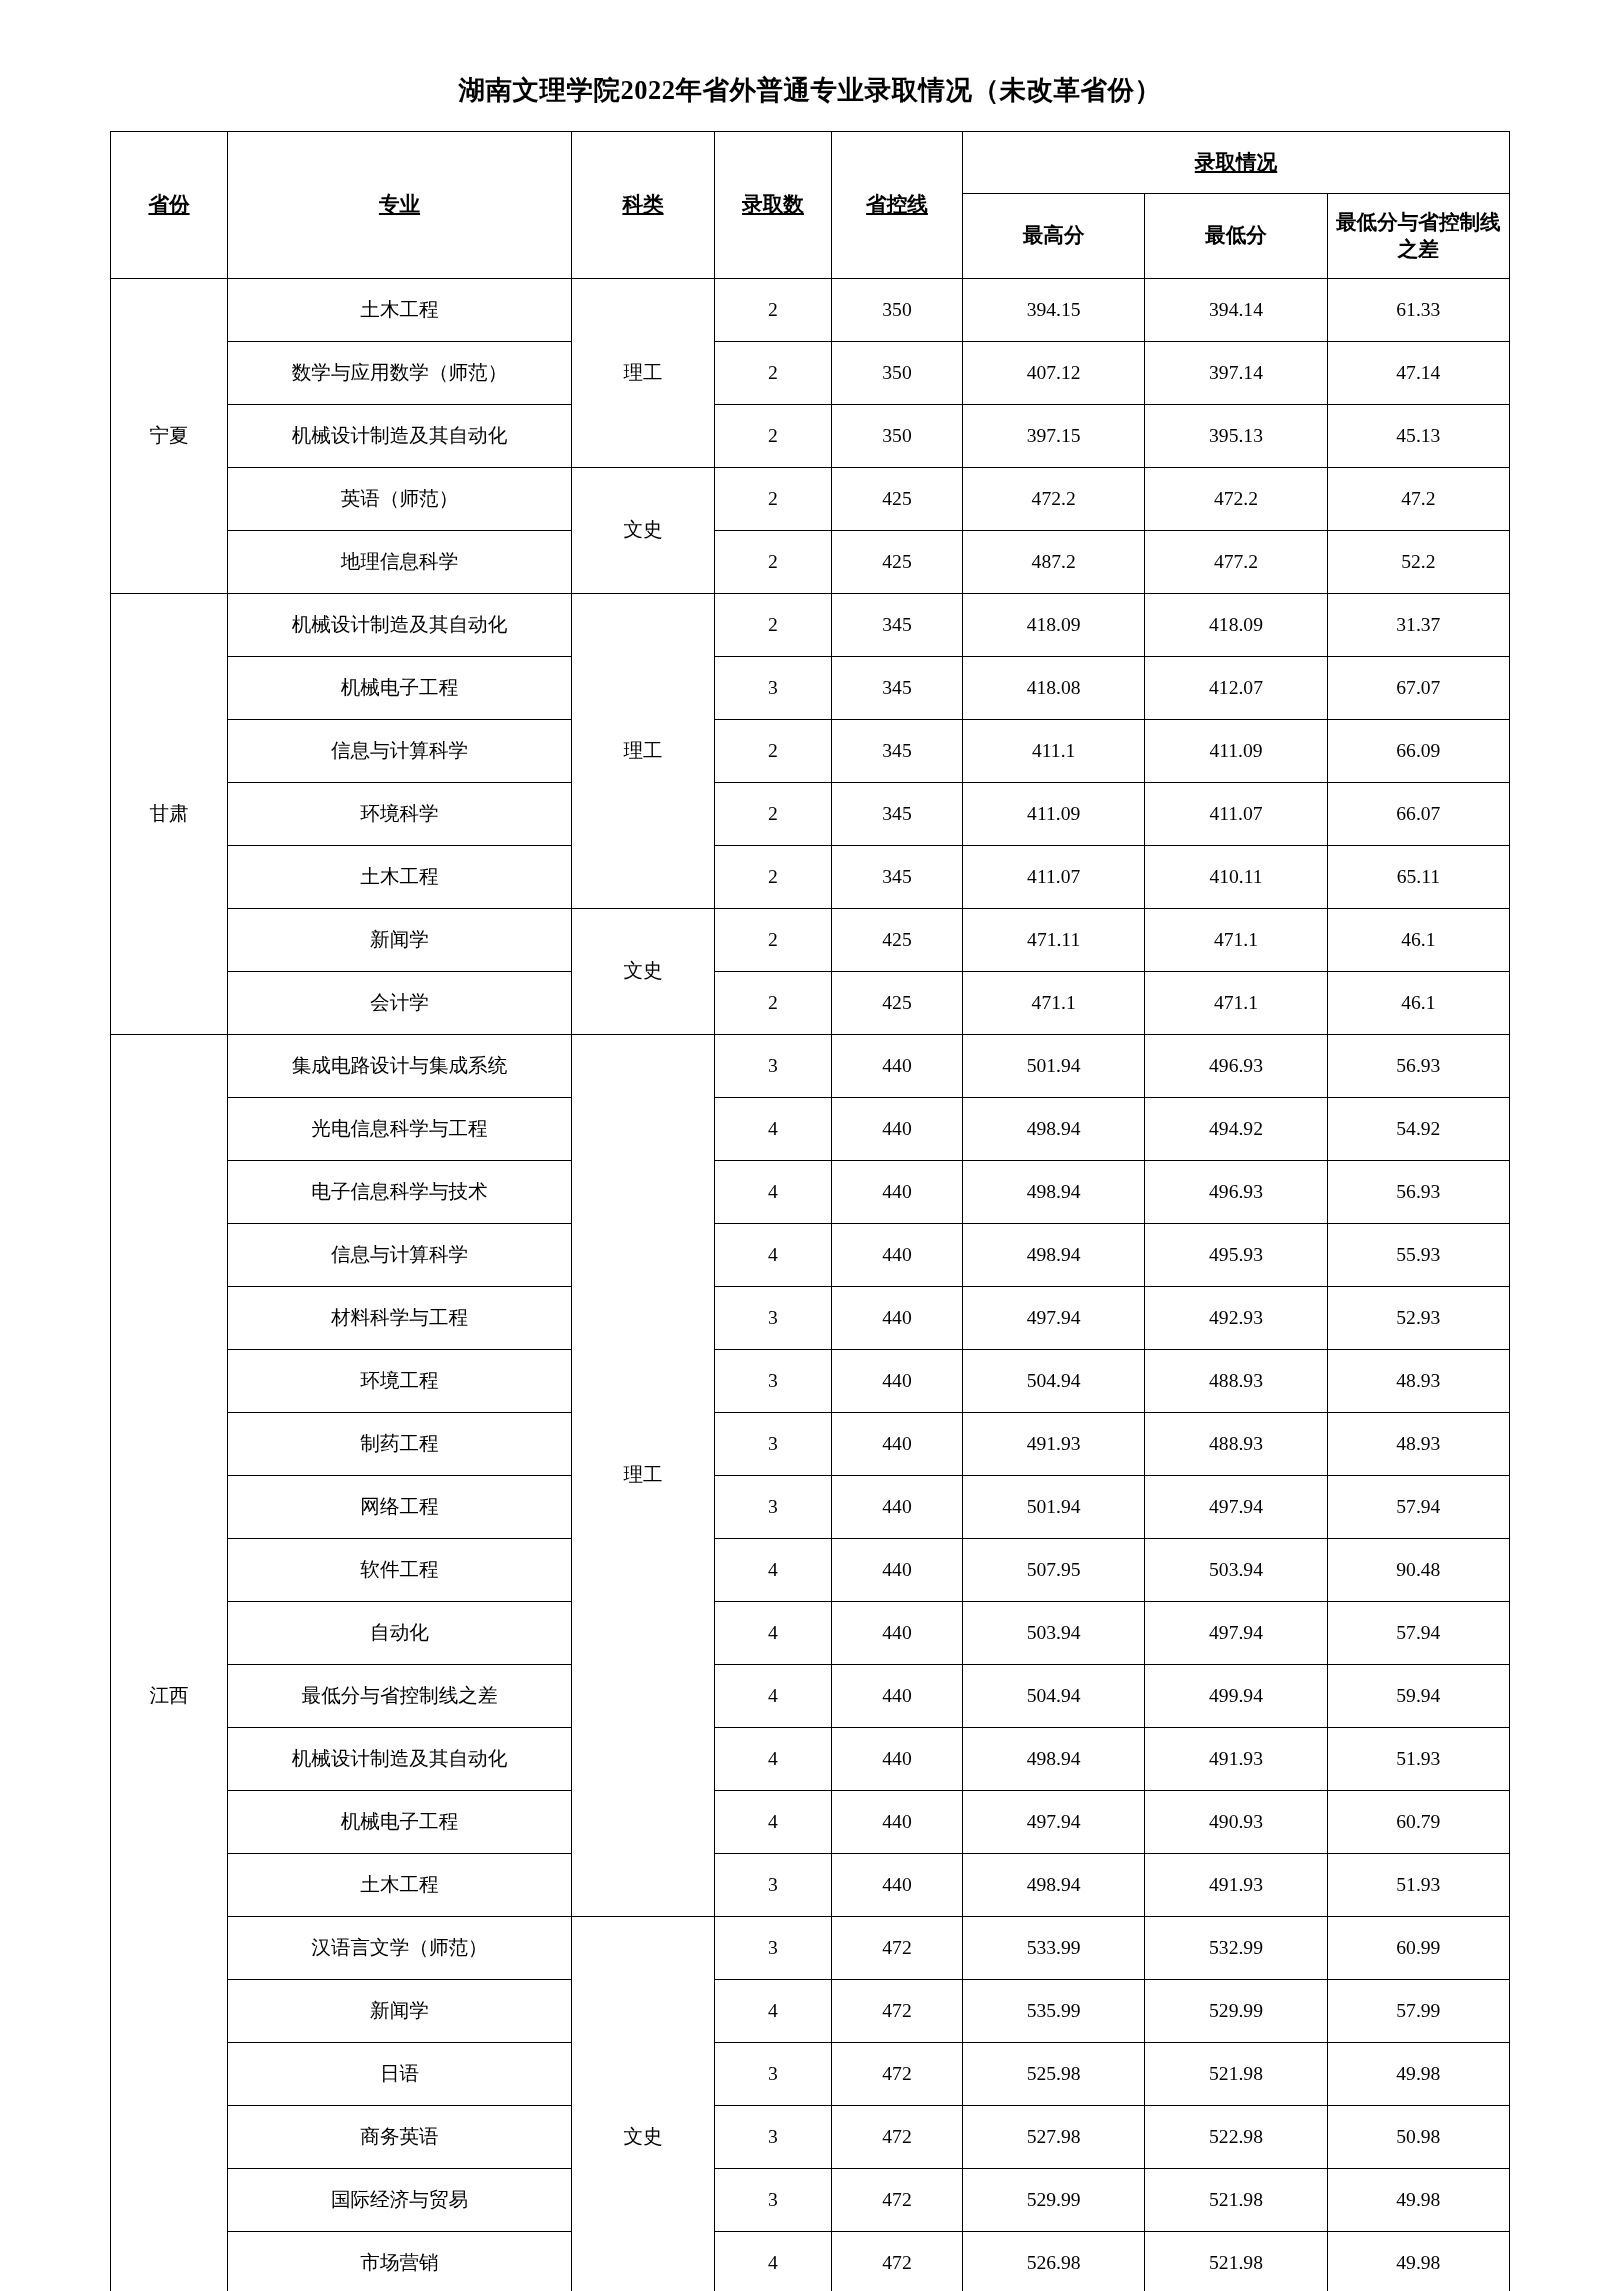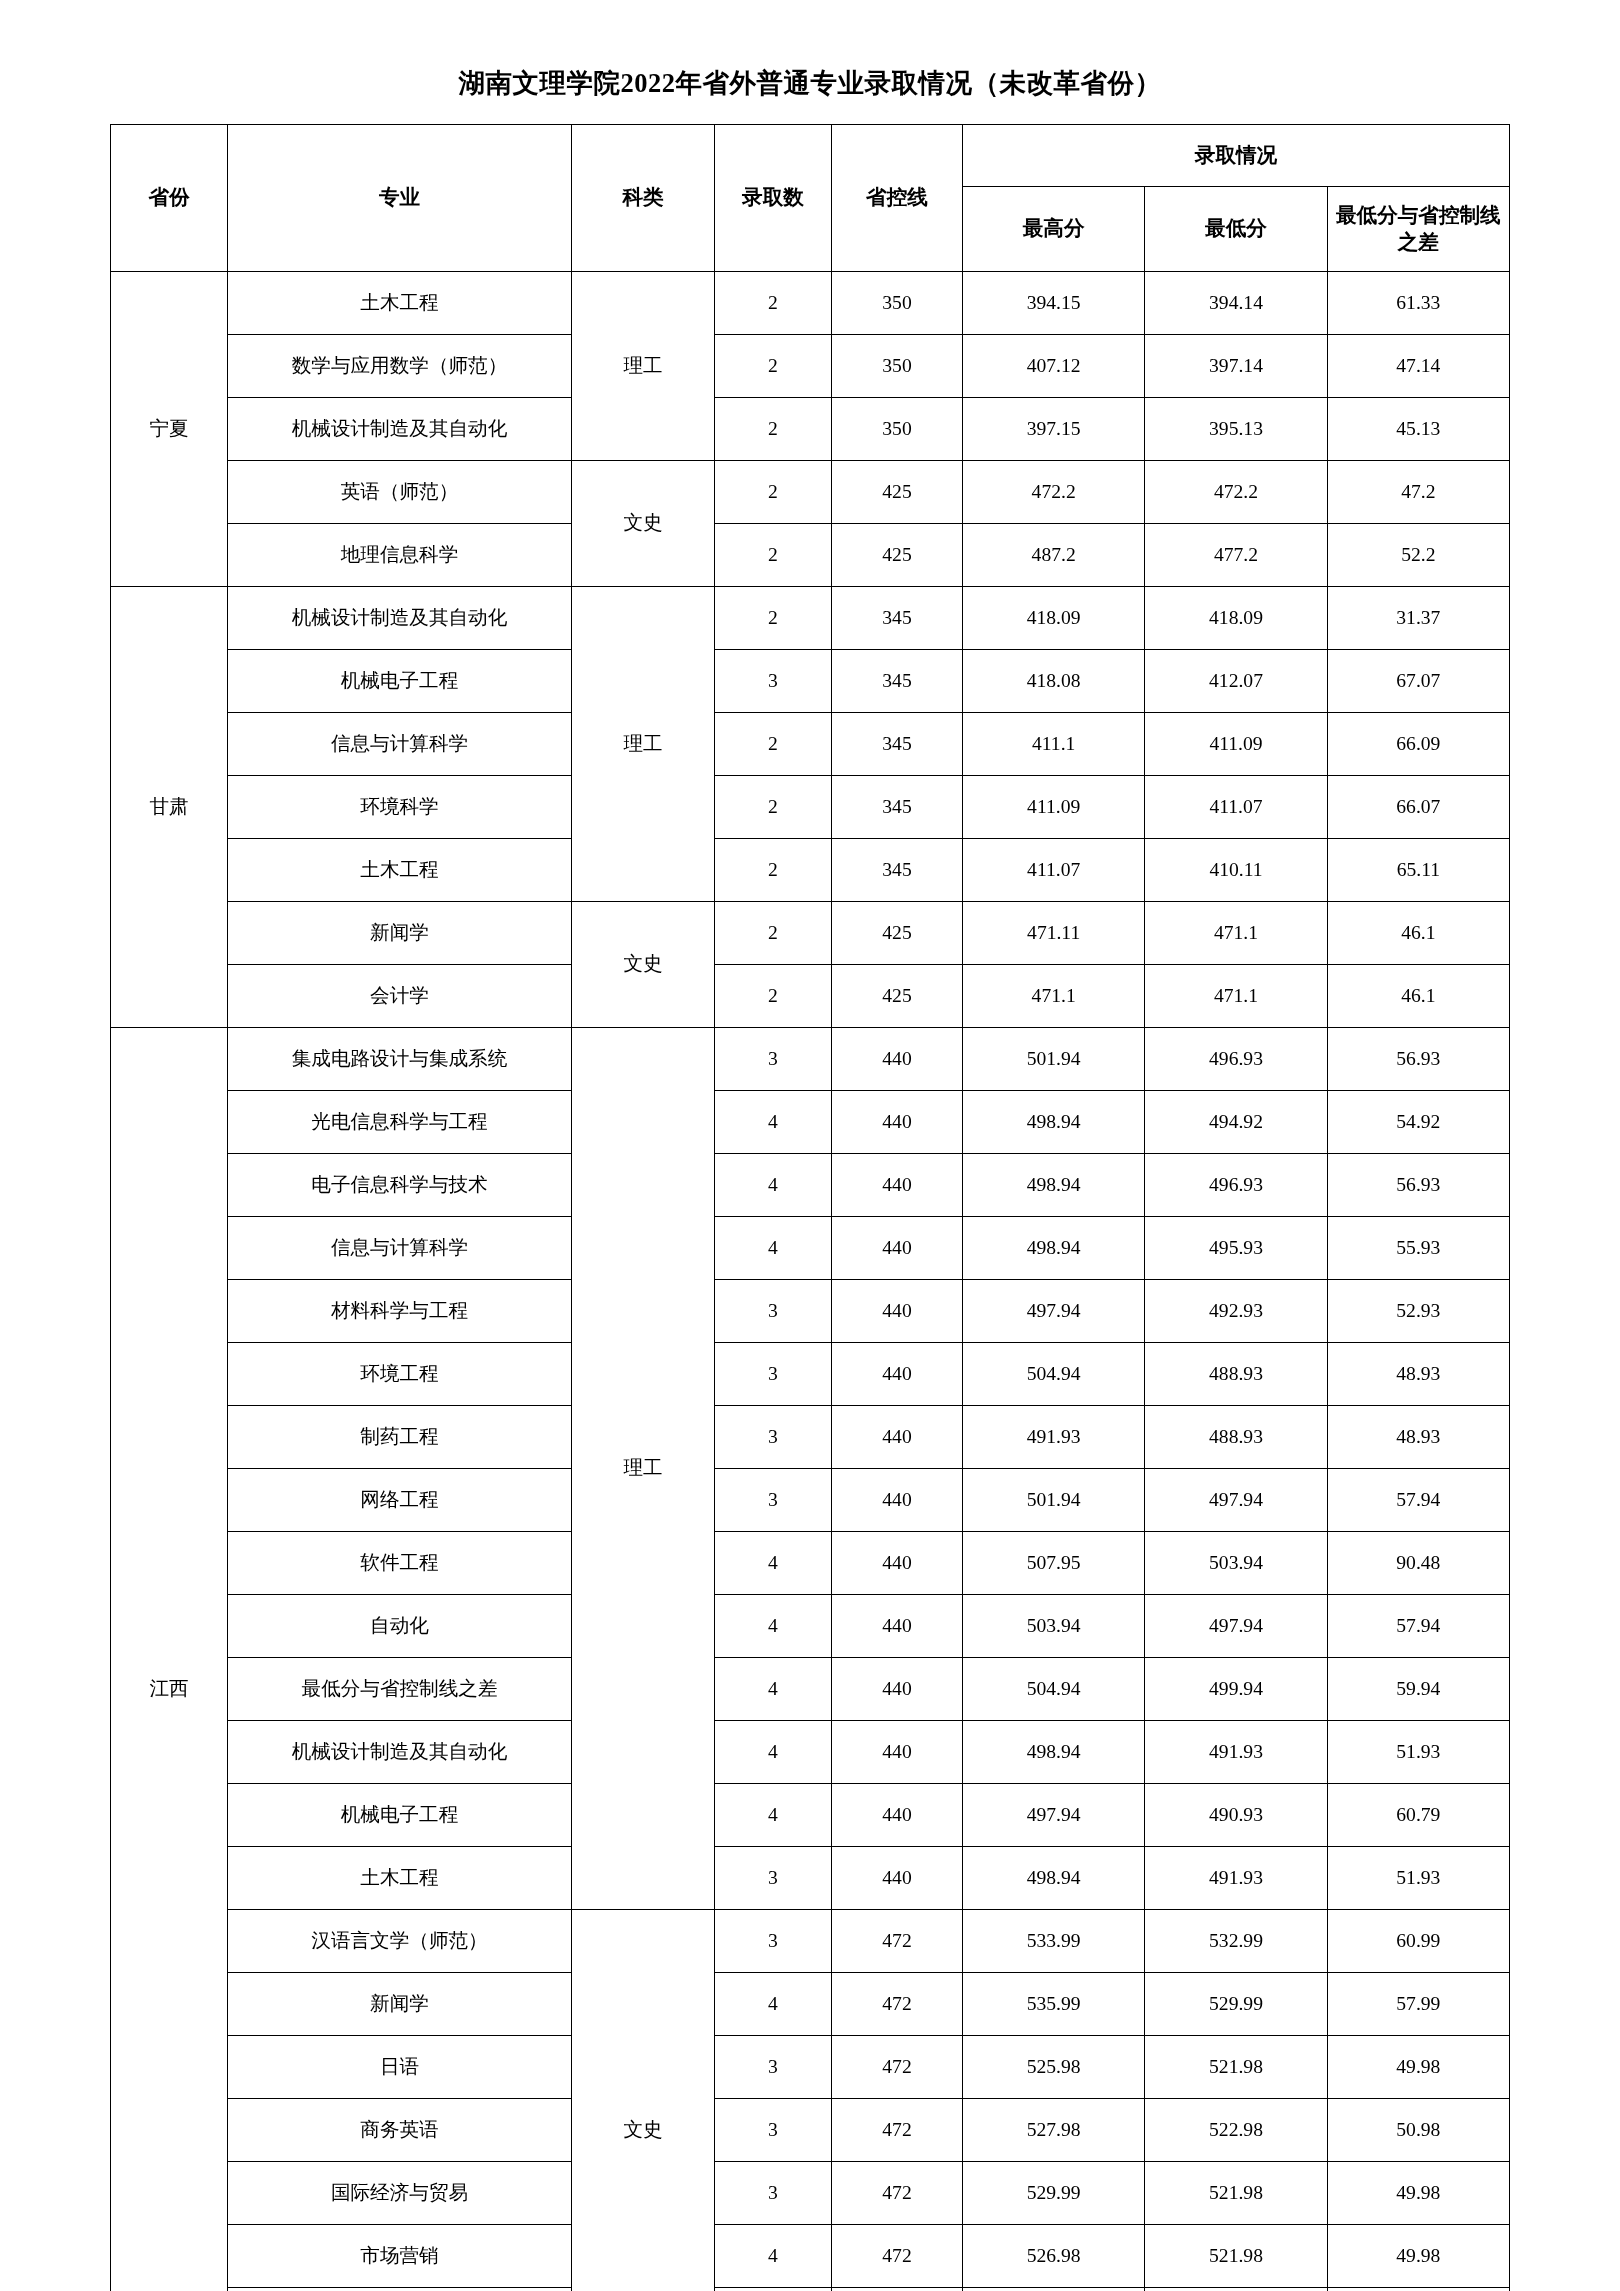--- a/index.html
+++ b/index.html
@@ -12,21 +12,21 @@
     height: 2292px;
     font-family: "Liberation Serif", "DejaVu Serif", serif;
     color: #000000;
     position: relative;
     overflow: hidden;
   }
   .page {
     width: 1620px;
     height: 1916px;
     box-sizing: border-box;
-    padding: 8px;
+    padding: 15px;
     position: relative;
   }
   .doc-title {
     text-align: center;
     font-size: 26.5px;
     font-weight: bold;
     letter-spacing: 0.5px;
     margin: 0;
     padding-top: 57px;
     padding-bottom: 0;
@@ -54,21 +54,21 @@
   }
   th.h-prov  { width: 116px; }
   th.h-major { width: 343px; }
   th.h-cat   { width: 142px; }
   th.h-cnt   { width: 116px; }
   th.h-line  { width: 130px; }
   th.h-max   { width: 111px; }
   th.h-min   { width: 111px; }
   th.h-diff  { width: 196px; }
 
-  tr.hdr-top th { height: 61px; }
+  tr.hdr-top th { height: 61px; text-decoration: underline; }
   tr.hdr-sub th { height: 84px; }
   tbody tr td { height: 62px; }
 
   td.prov-cell, td.cat-cell {
     font-size: 20.6px;
   }
   td.num { font-size: 19.6px; }
   td.major { font-size: 19.6px; }
 </style>
 </head>

